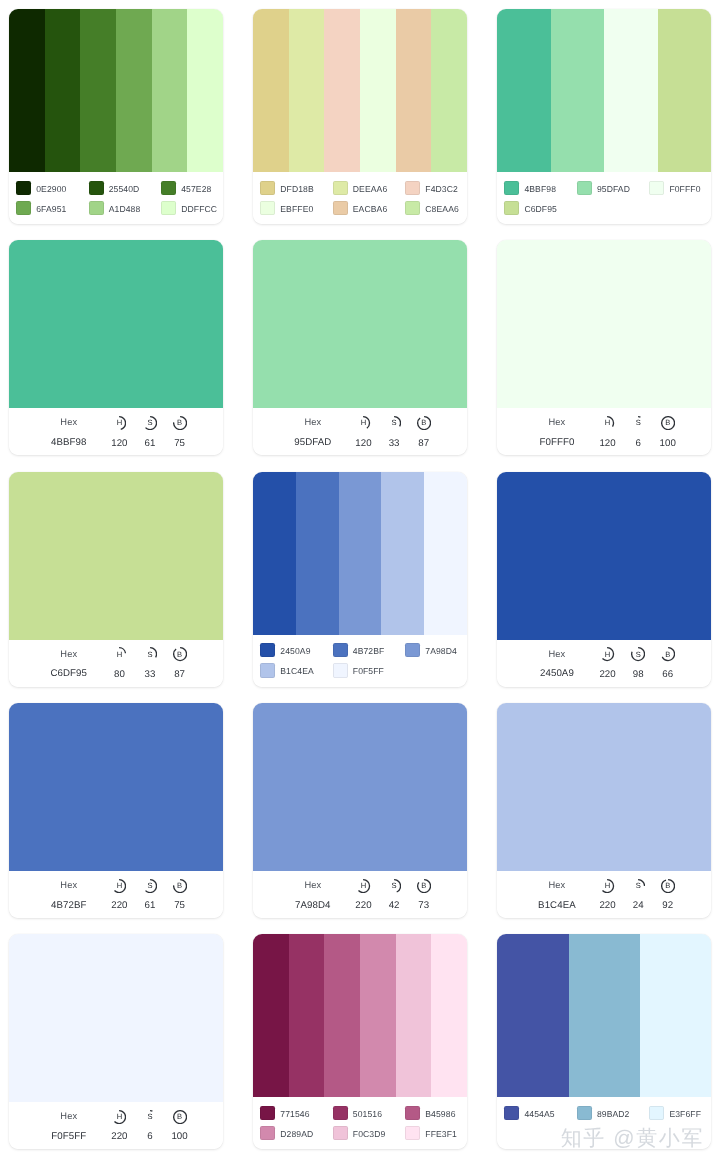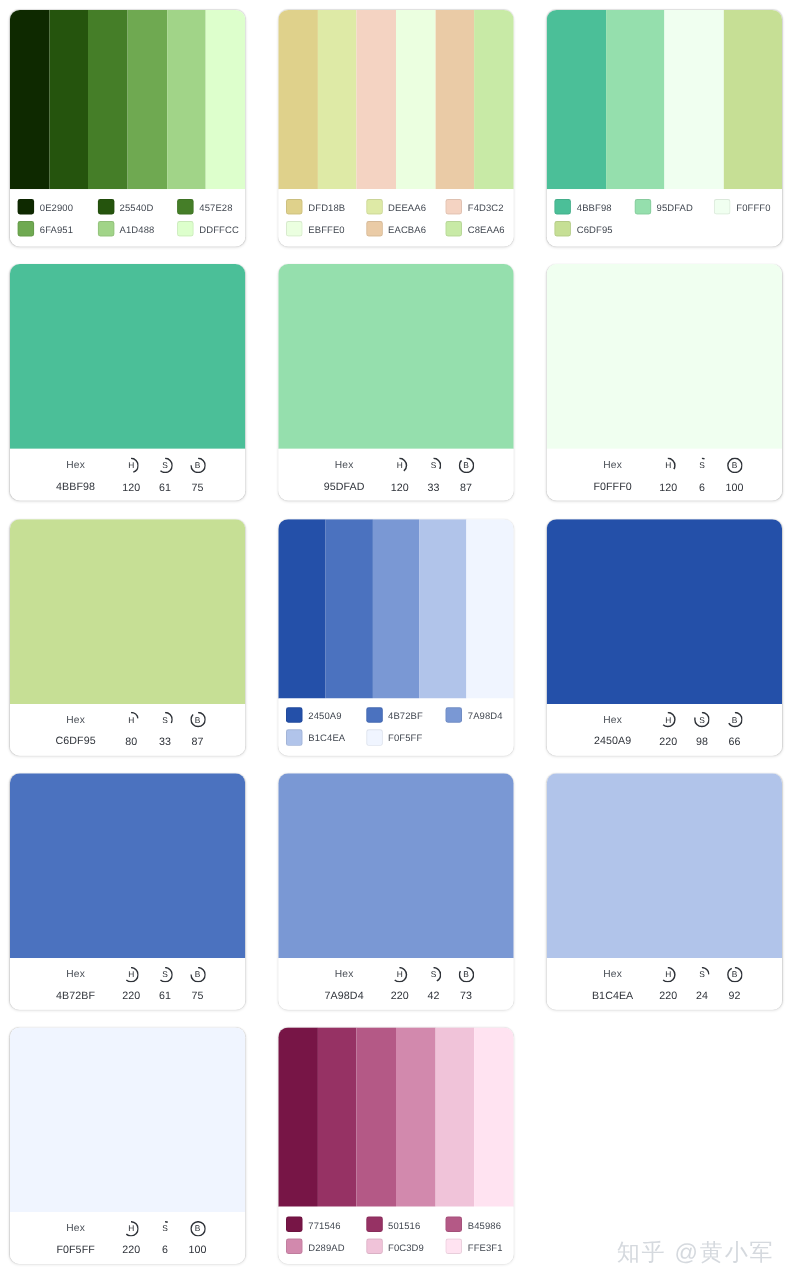--- a/index.html
+++ b/index.html
@@ -601,14 +601,35 @@
         <div class="chip">
           <span class="sw" style="background: rgb(240, 195, 217);"></span>
           <span class="code">F0C3D9</span>
         </div>
         <div class="chip">
           <span class="sw" style="background: rgb(255, 227, 241);"></span>
           <span class="code">FFE3F1</span>
         </div>
       </div>
     </div>
+    <div class="card">
+      <div class="preview">
+        <div class="band" style="background: rgb(68, 84, 165);"></div>
+        <div class="band" style="background: rgb(137, 186, 210);"></div>
+        <div class="band" style="background: rgb(227, 246, 255);"></div>
+      </div>
+      <div class="chips">
+        <div class="chip">
+          <span class="sw" style="background: rgb(68, 84, 165);"></span>
+          <span class="code">4454A5</span>
+        </div>
+        <div class="chip">
+          <span class="sw" style="background: rgb(137, 186, 210);"></span>
+          <span class="code">89BAD2</span>
+        </div>
+        <div class="chip">
+          <span class="sw" style="background: rgb(227, 246, 255);"></span>
+          <span class="code">E3F6FF</span>
+        </div>
+      </div>
+    </div>
   </div>
 <div class="watermark">知乎 @黄小军</div>
 
 </body></html>

